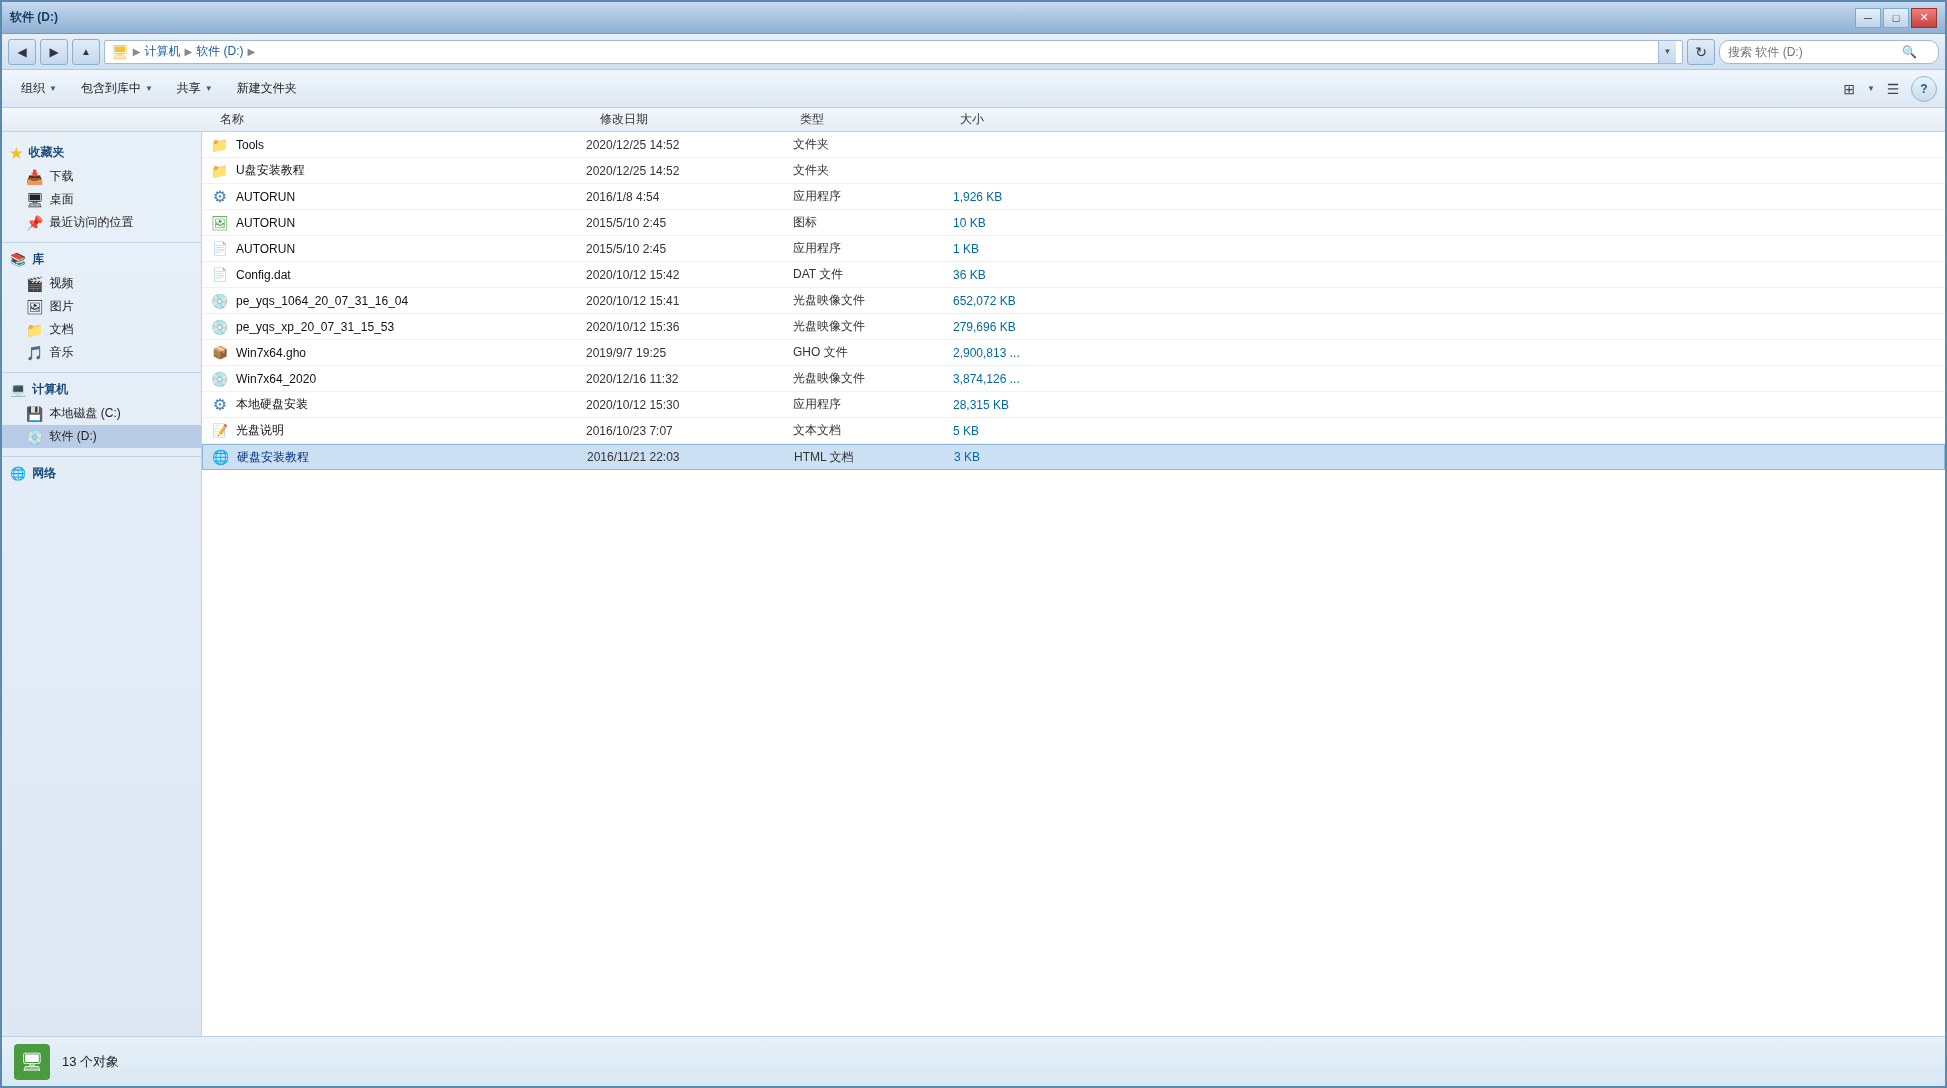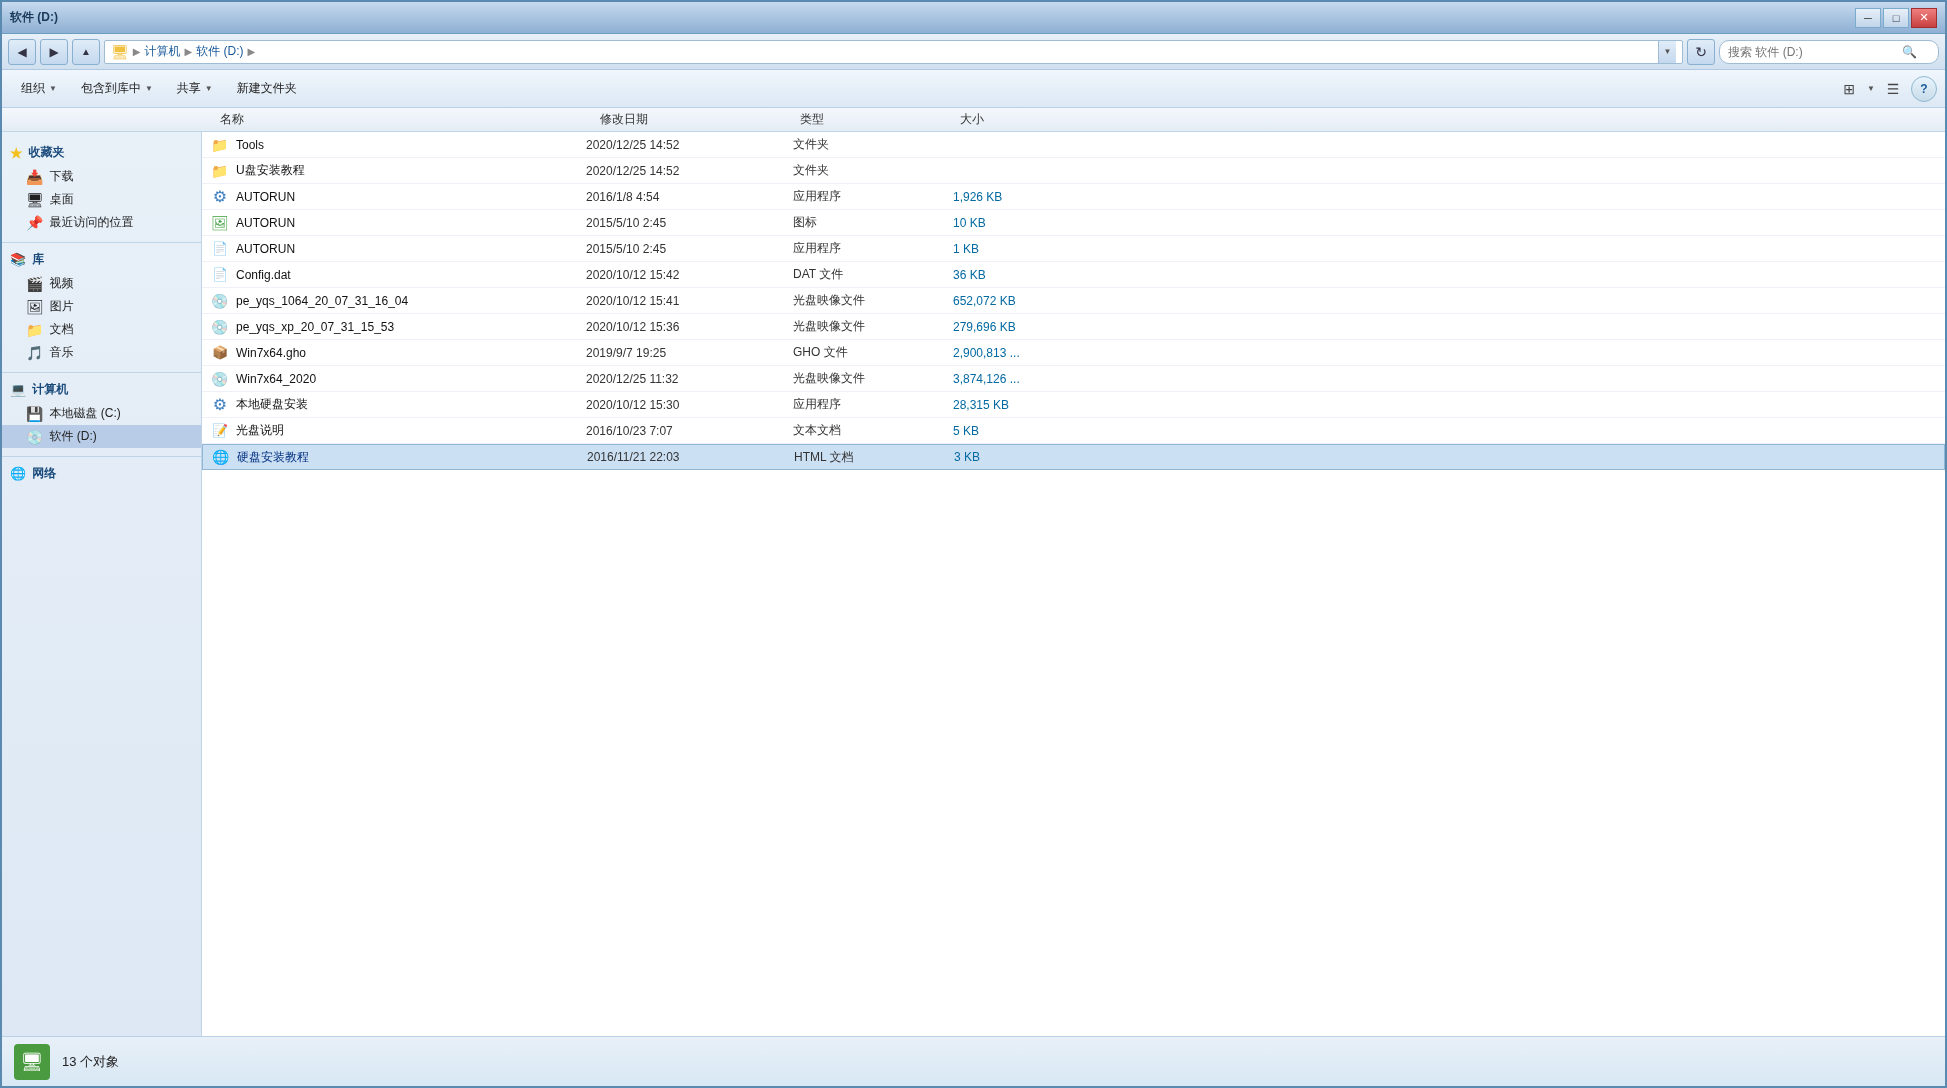--- a/index.html
+++ b/index.html
@@ -567,21 +567,21 @@
         <div class="file-icon icon-gho" style="font-size:13px;">📦</div>
         <div class="file-name">Win7x64.gho</div>
         <div class="file-date">2019/9/7 19:25</div>
         <div class="file-type">GHO 文件</div>
         <div class="file-size">2,900,813 ...</div>
       </div>
 
       <div class="file-row">
         <div class="file-icon icon-iso">💿</div>
         <div class="file-name">Win7x64_2020</div>
-        <div class="file-date">2020/12/25 11:32</div>
+        <div class="file-date">2020/12/16 11:32</div>
         <div class="file-type">光盘映像文件</div>
         <div class="file-size">3,874,126 ...</div>
       </div>
 
       <div class="file-row">
         <div class="file-icon icon-app" style="font-size:16px; color:#4080c0;">⚙</div>
         <div class="file-name">本地硬盘安装</div>
         <div class="file-date">2020/10/12 15:30</div>
         <div class="file-type">应用程序</div>
         <div class="file-size">28,315 KB</div>

